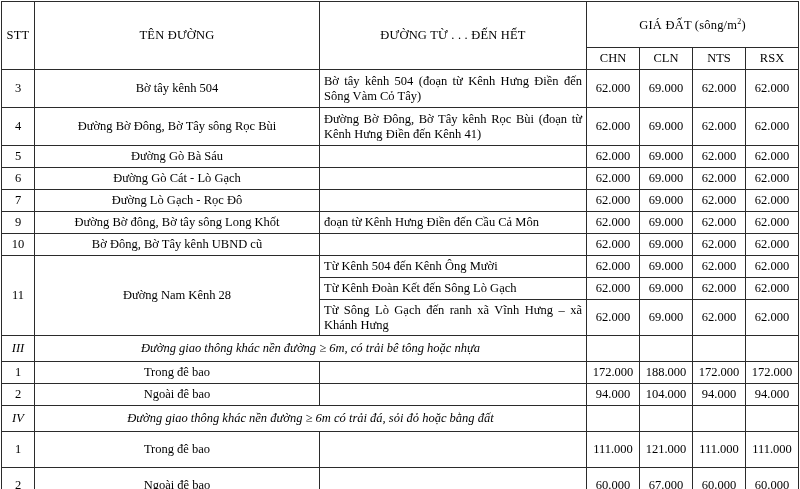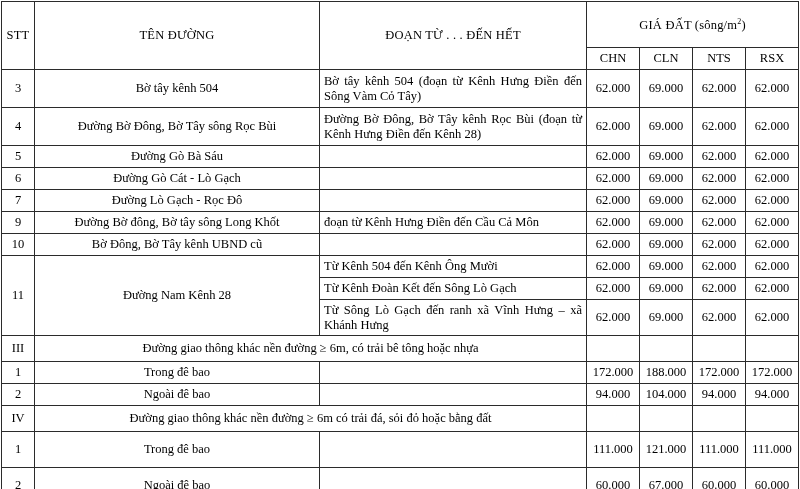--- a/index.html
+++ b/index.html
@@ -57,21 +57,21 @@
   }
   th.hd-group { height: 46px; }
 
   .c-num { text-align: center; }
   .c-txt { text-align: center; }
   .c-money { text-align: center; white-space: nowrap; font-family: Liberation Serif, serif; }
   .just { text-align: justify; text-align-last: left; }
   .section-title { font-weight: bold; font-size: 12.5px; }
   .r-tall-2 { height: 38px; }
   .r-norm   { height: 22px; }
-  .r-mid    { height: 26px; }
+  .r-mid    { height: 26px; font-style: italic; }
   .r-big    { height: 36px; margin-top: 15px; }
   sup { font-size: 8px; vertical-align: super; }
 </style>
 </head>
 <body>
 
 <div id="sheet">
   <table class="price-table">
     <colgroup>
       <col class="c-stt">
@@ -79,21 +79,21 @@
       <col class="c-seg">
       <col class="c-price">
       <col class="c-price">
       <col class="c-price">
       <col class="c-price">
     </colgroup>
     <thead>
       <tr>
         <th class="hd hd-tall" rowspan="2">STT</th>
         <th class="hd hd-tall" rowspan="2">TÊN ĐƯỜNG</th>
-        <th class="hd hd-tall" rowspan="2">ĐOẠN TỪ . . .  ĐẾN  HẾT</th>
+        <th class="hd hd-tall" rowspan="2">ĐƯỜNG TỪ . . .  ĐẾN  HẾT</th>
         <th class="hd hd-group" colspan="4"><span>GIÁ ĐẤT (sông/m</span><sup>2</sup><span>)</span></th>
       </tr>
       <tr>
         <th class="hd-sub">CHN</th>
         <th class="hd-sub">CLN</th>
         <th class="hd-sub">NTS</th>
         <th class="hd-sub">RSX</th>
       </tr>
     </thead>
     <tbody id="tbody">
@@ -102,21 +102,21 @@
           <td class="c-txt">Bờ tây kênh 504</td>
           <td class="c-txt just">Bờ tây kênh 504 (đoạn từ Kênh Hưng Điền đến Sông Vàm Cỏ Tây)</td>
           <td class="c-money">62.000</td>
           <td class="c-money">69.000</td>
           <td class="c-money">62.000</td>
           <td class="c-money">62.000</td>
         </tr>
         <tr class="r-tall-2">
           <td class="c-num">4</td>
           <td class="c-txt">Đường Bờ Đông, Bờ Tây sông  Rọc Bùi</td>
-          <td class="c-txt just">Đường Bờ Đông, Bờ Tây kênh  Rọc Bùi (đoạn từ Kênh Hưng Điền đến Kênh 28)</td>
+          <td class="c-txt just">Đường Bờ Đông, Bờ Tây kênh  Rọc Bùi (đoạn từ Kênh Hưng Điền đến Kênh 41)</td>
           <td class="c-money">62.000</td>
           <td class="c-money">69.000</td>
           <td class="c-money">62.000</td>
           <td class="c-money">62.000</td>
         </tr>
         <tr class="r-norm">
           <td class="c-num">5</td>
           <td class="c-txt">Đường Gò Bà Sáu</td>
           <td class="c-txt just"></td>
           <td class="c-money">62.000</td>

